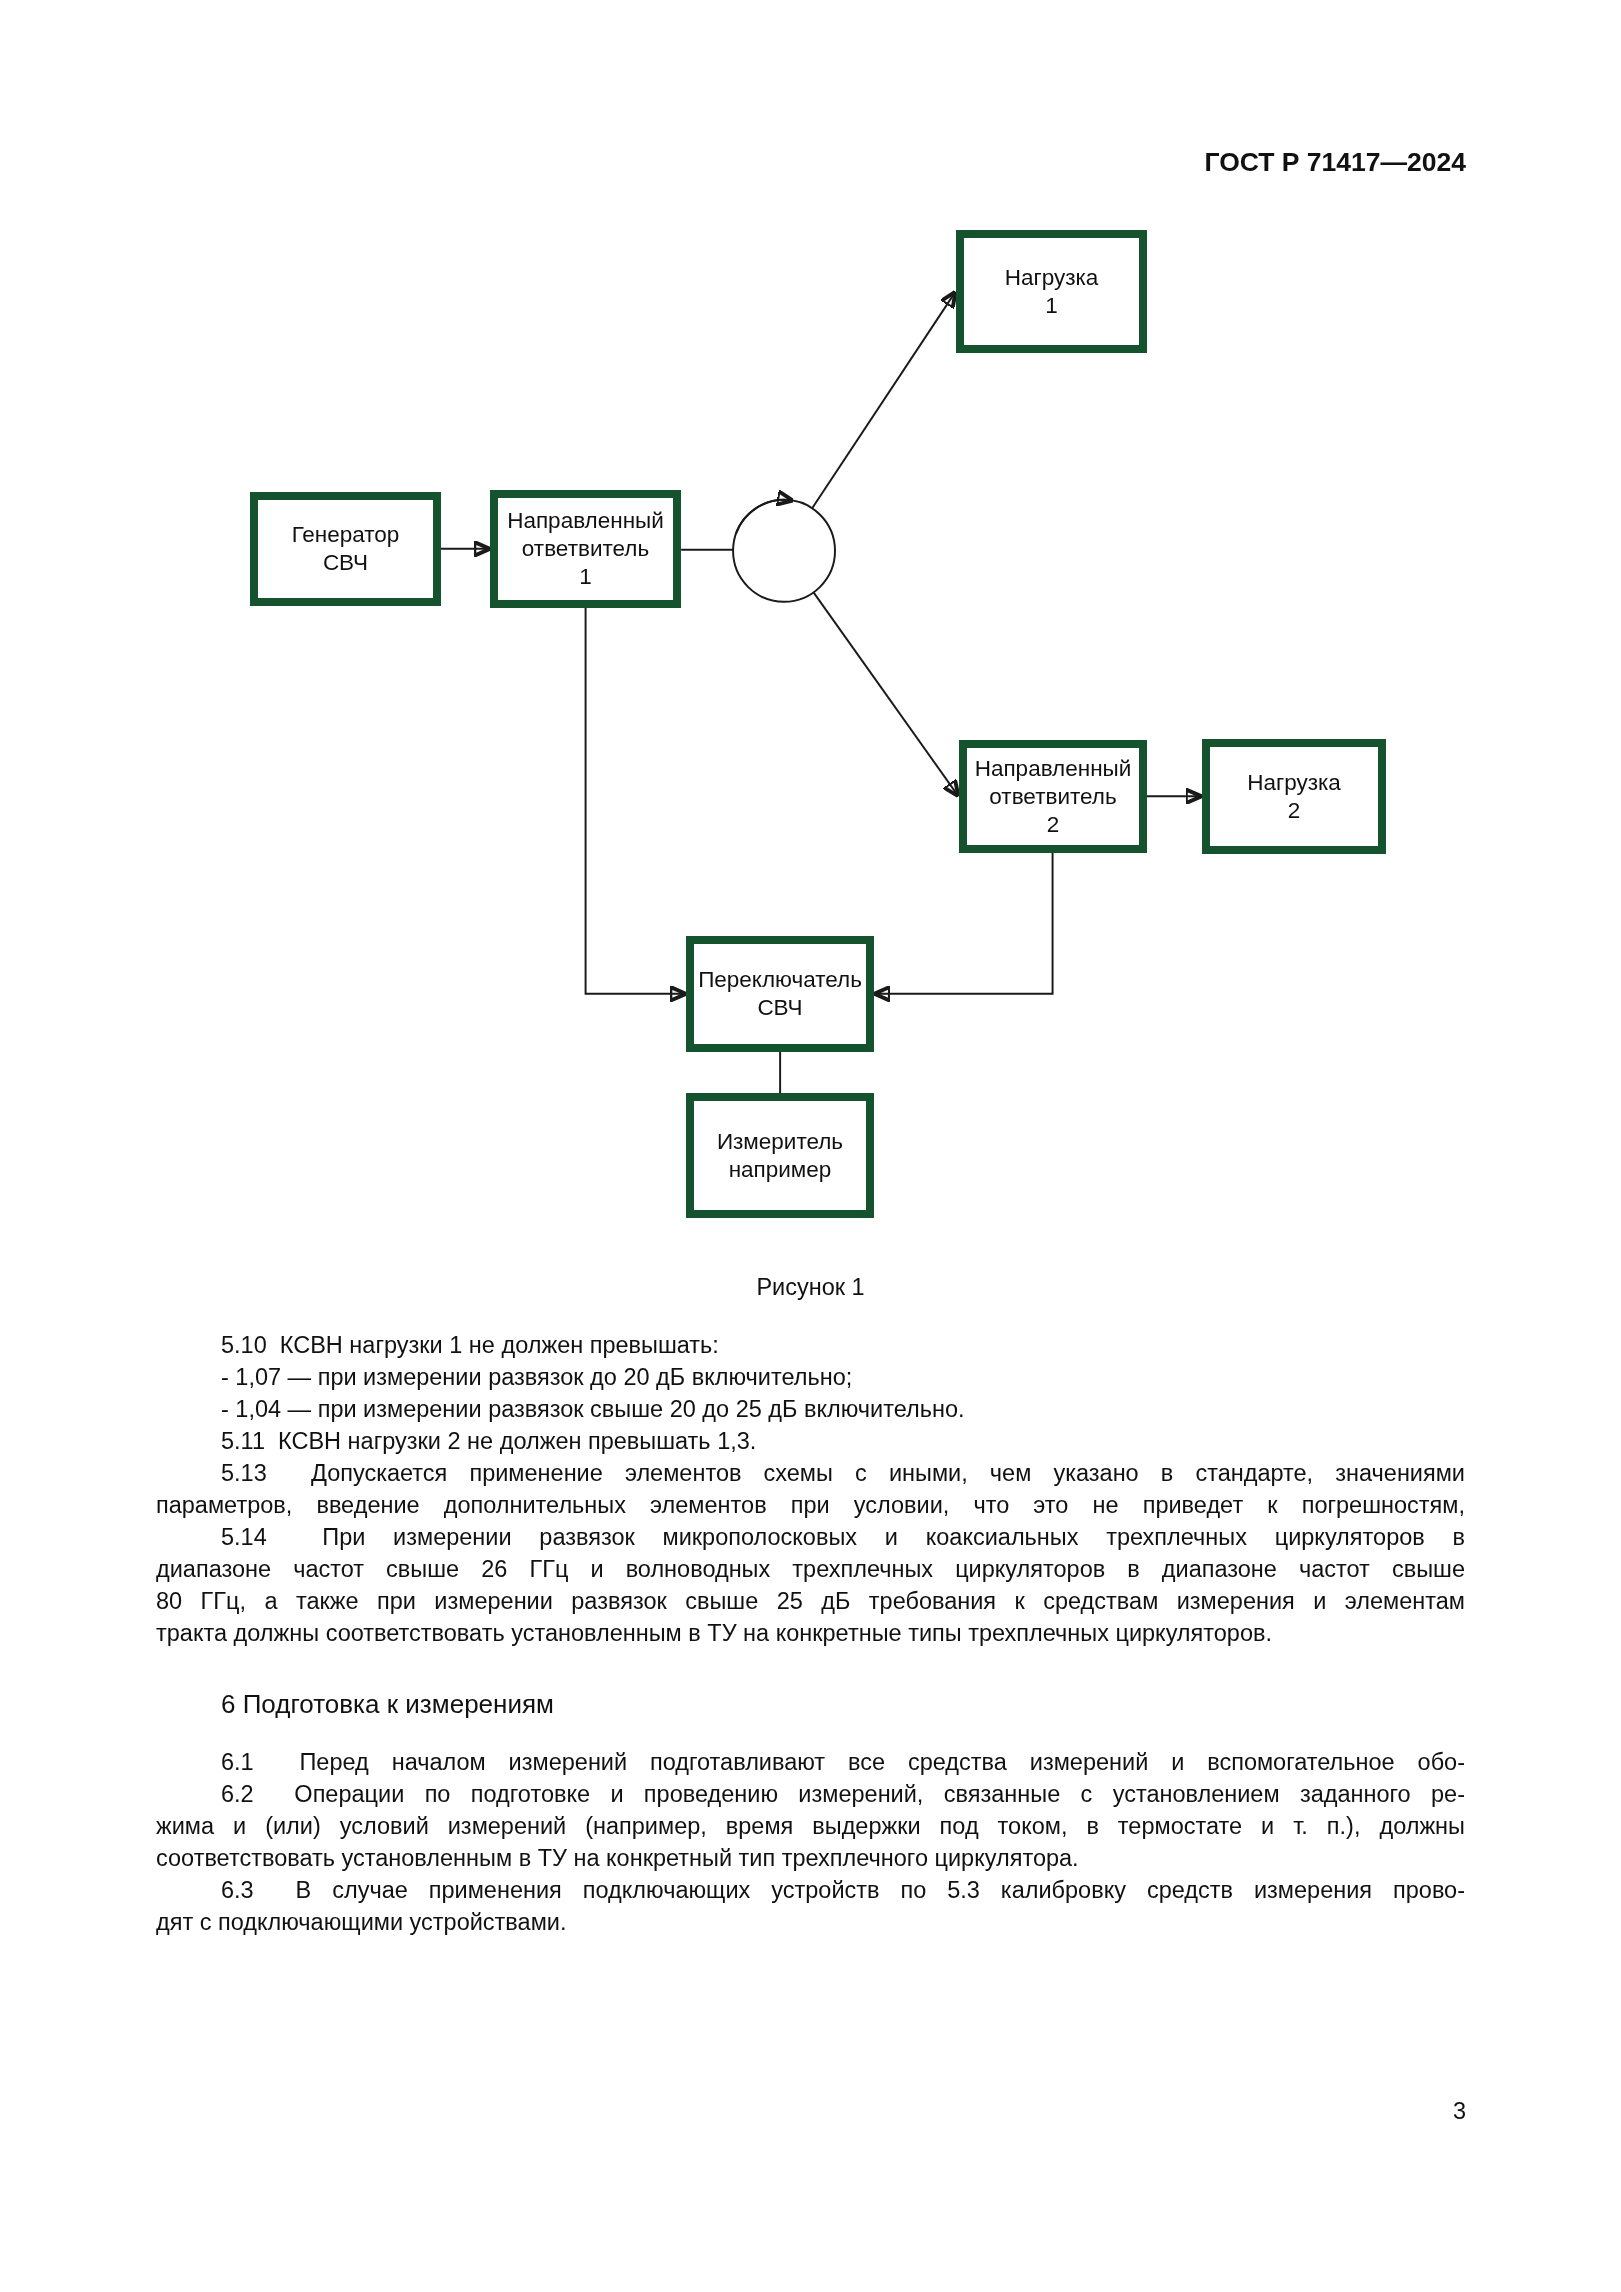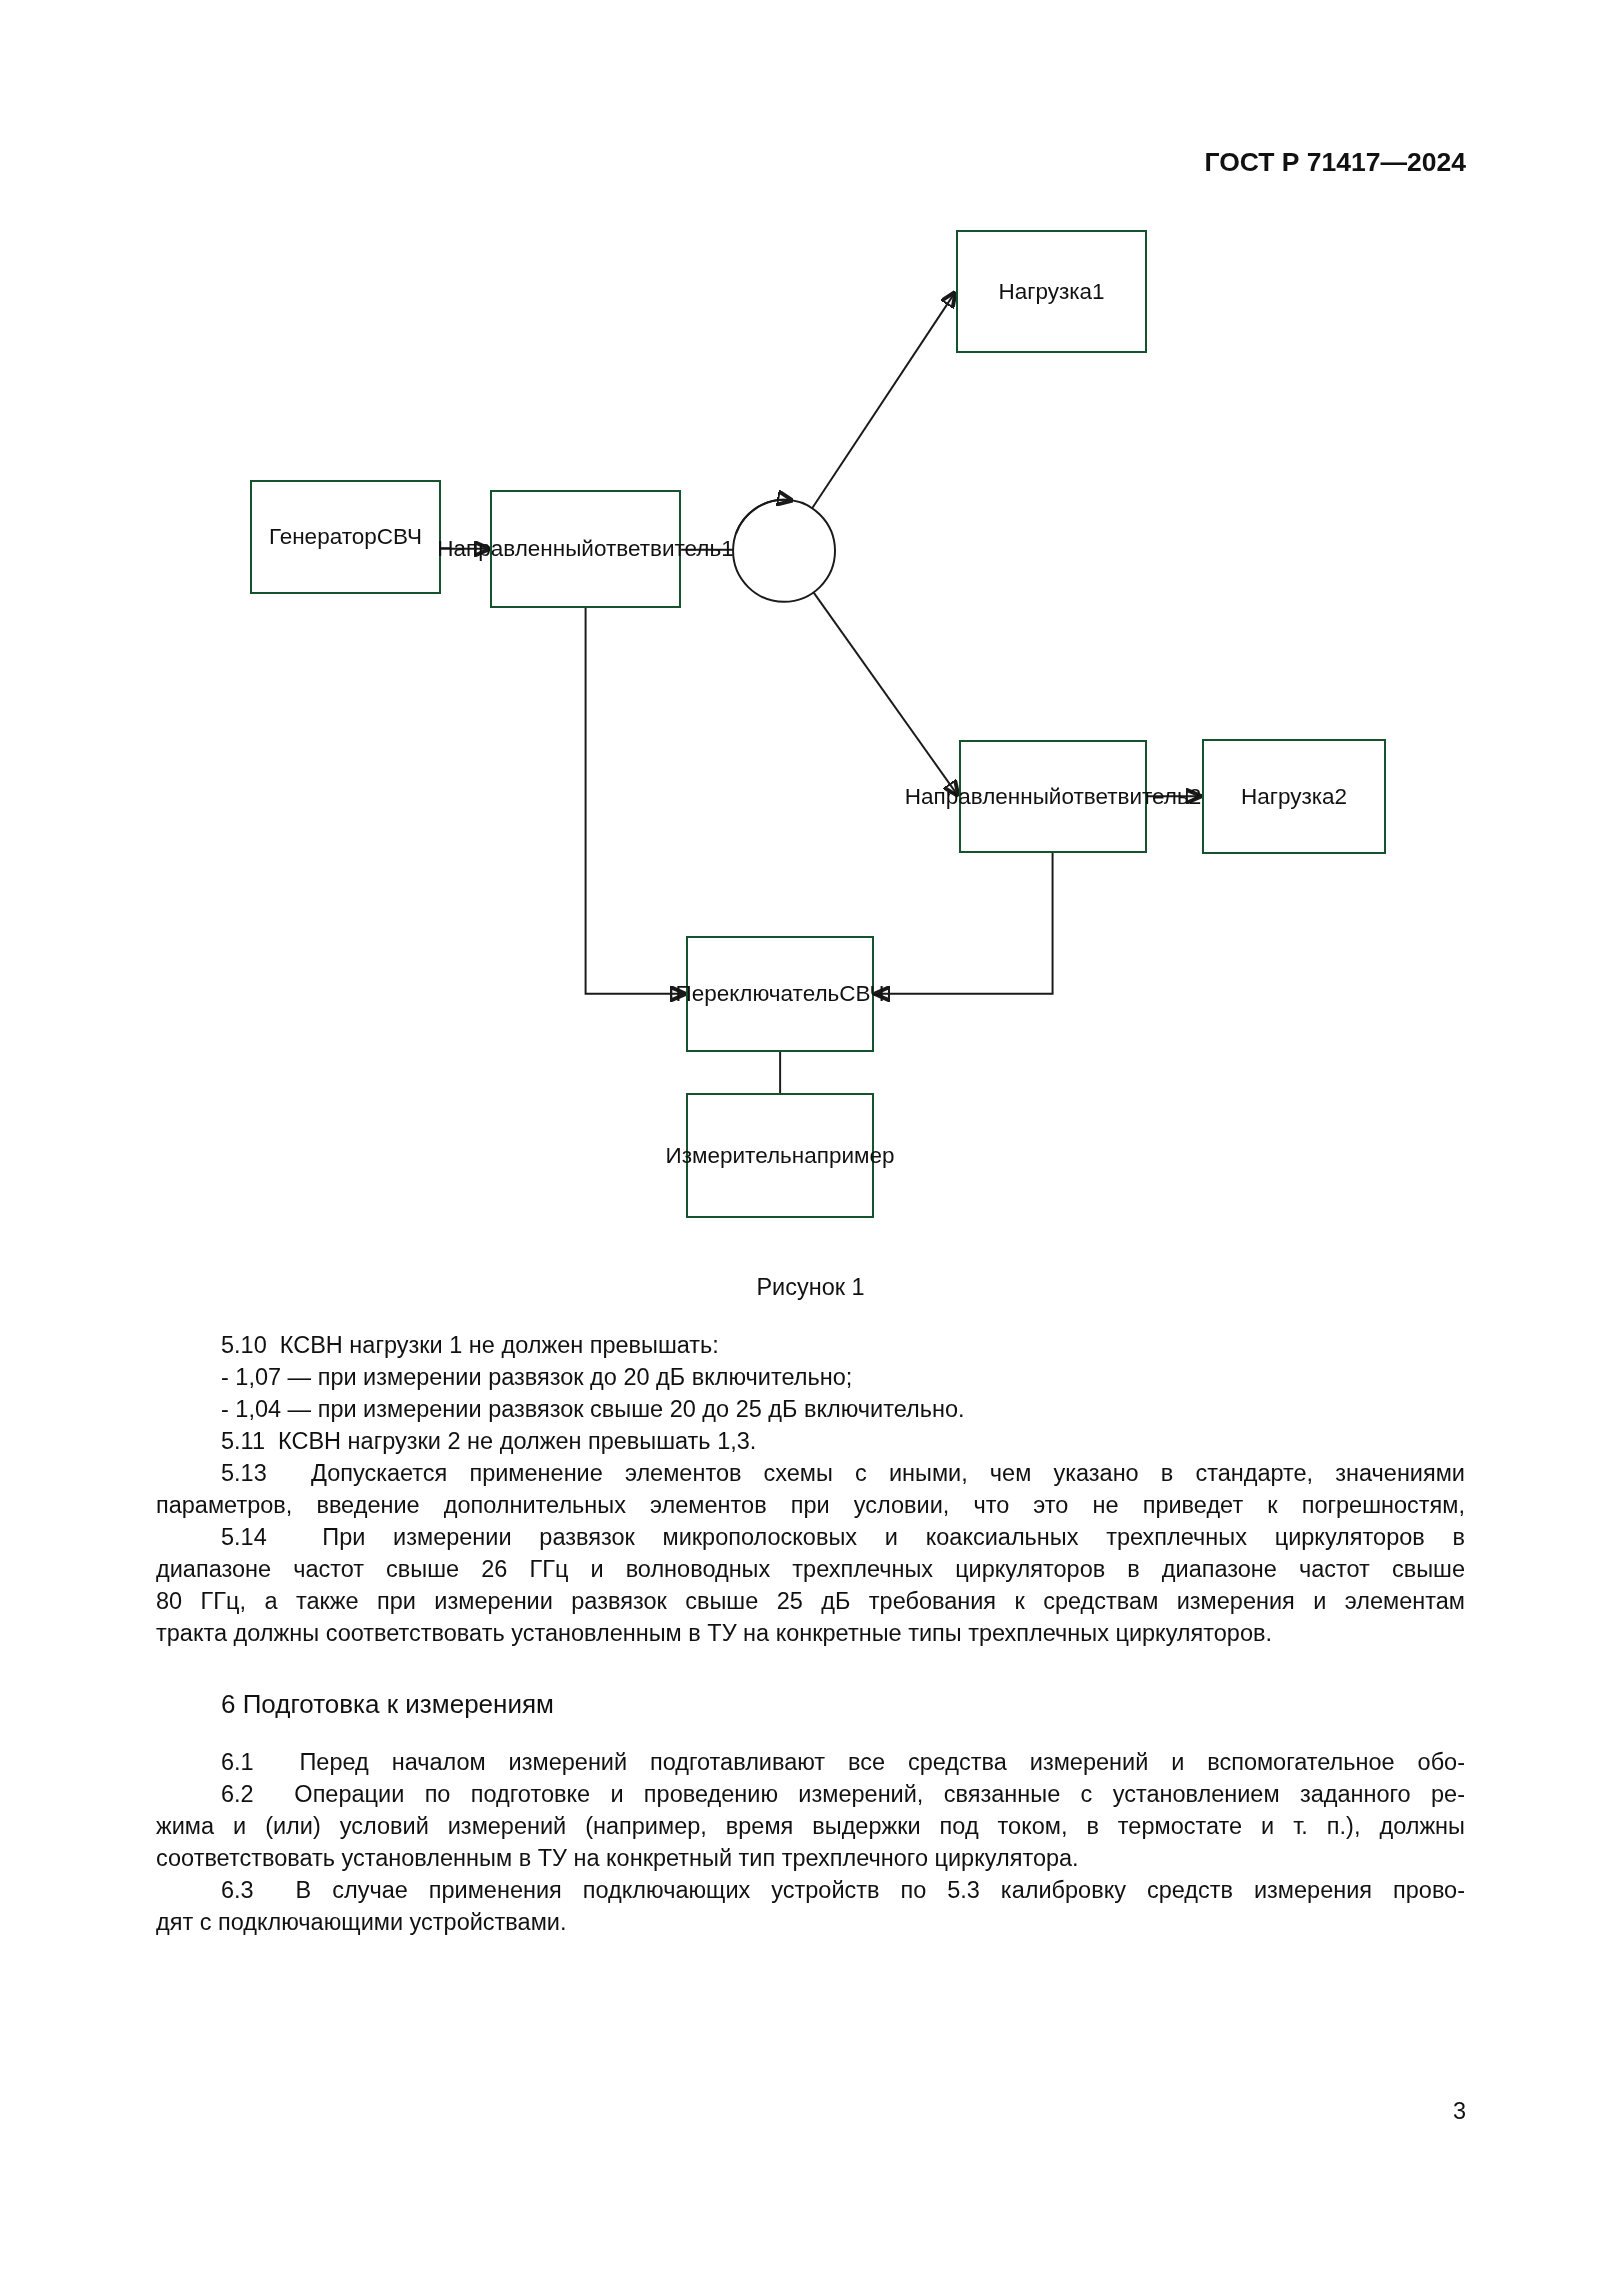--- a/index.html
+++ b/index.html
@@ -32,25 +32,25 @@
     width: 1621px; height: 1133px;
   }
   .connectors path, .connectors circle {
     fill: none;
     stroke: #1a1a1a;
     stroke-width: 2;
   }
   .connectors circle { fill: #ffffff; }
   .dbox {
     position: absolute;
-    border: 2px solid #14532d;
+    border: 8px solid #14532d;
     background: #ffffff;
     box-sizing: border-box;
     display: flex;
-    flex-direction: row;
+    flex-direction: column;
     align-items: center;
     justify-content: center;
     font-size: 22.5px;
     line-height: 28px;
     text-align: center;
   }
   .fig-caption {
     position: absolute;
     top: 1078px;
     left: 0;
@@ -107,21 +107,21 @@
       <path d="M597.5 420 V814 H700" marker-end="url(#arw)"></path>
       <path d="M1074 670 V814 H892" marker-end="url(#arw)"></path>
       <path d="M796 873 V950" marker-end="url(#arw)"></path>
     </svg>
 
     <div class="dbox" style="left:956px;top:34px;width:191px;height:123px">
       <span>Нагрузка</span>
       <span>1</span>
     </div>
 
-    <div class="dbox" style="left:250px;top:284px;width:191px;height:114px">
+    <div class="dbox" style="left:250px;top:296px;width:191px;height:114px">
       <span>Генератор</span>
       <span>СВЧ</span>
     </div>
 
     <div class="dbox" style="left:490px;top:294px;width:191px;height:118px">
       <span>Направленный</span>
       <span>ответвитель</span>
       <span>1</span>
     </div>
 

